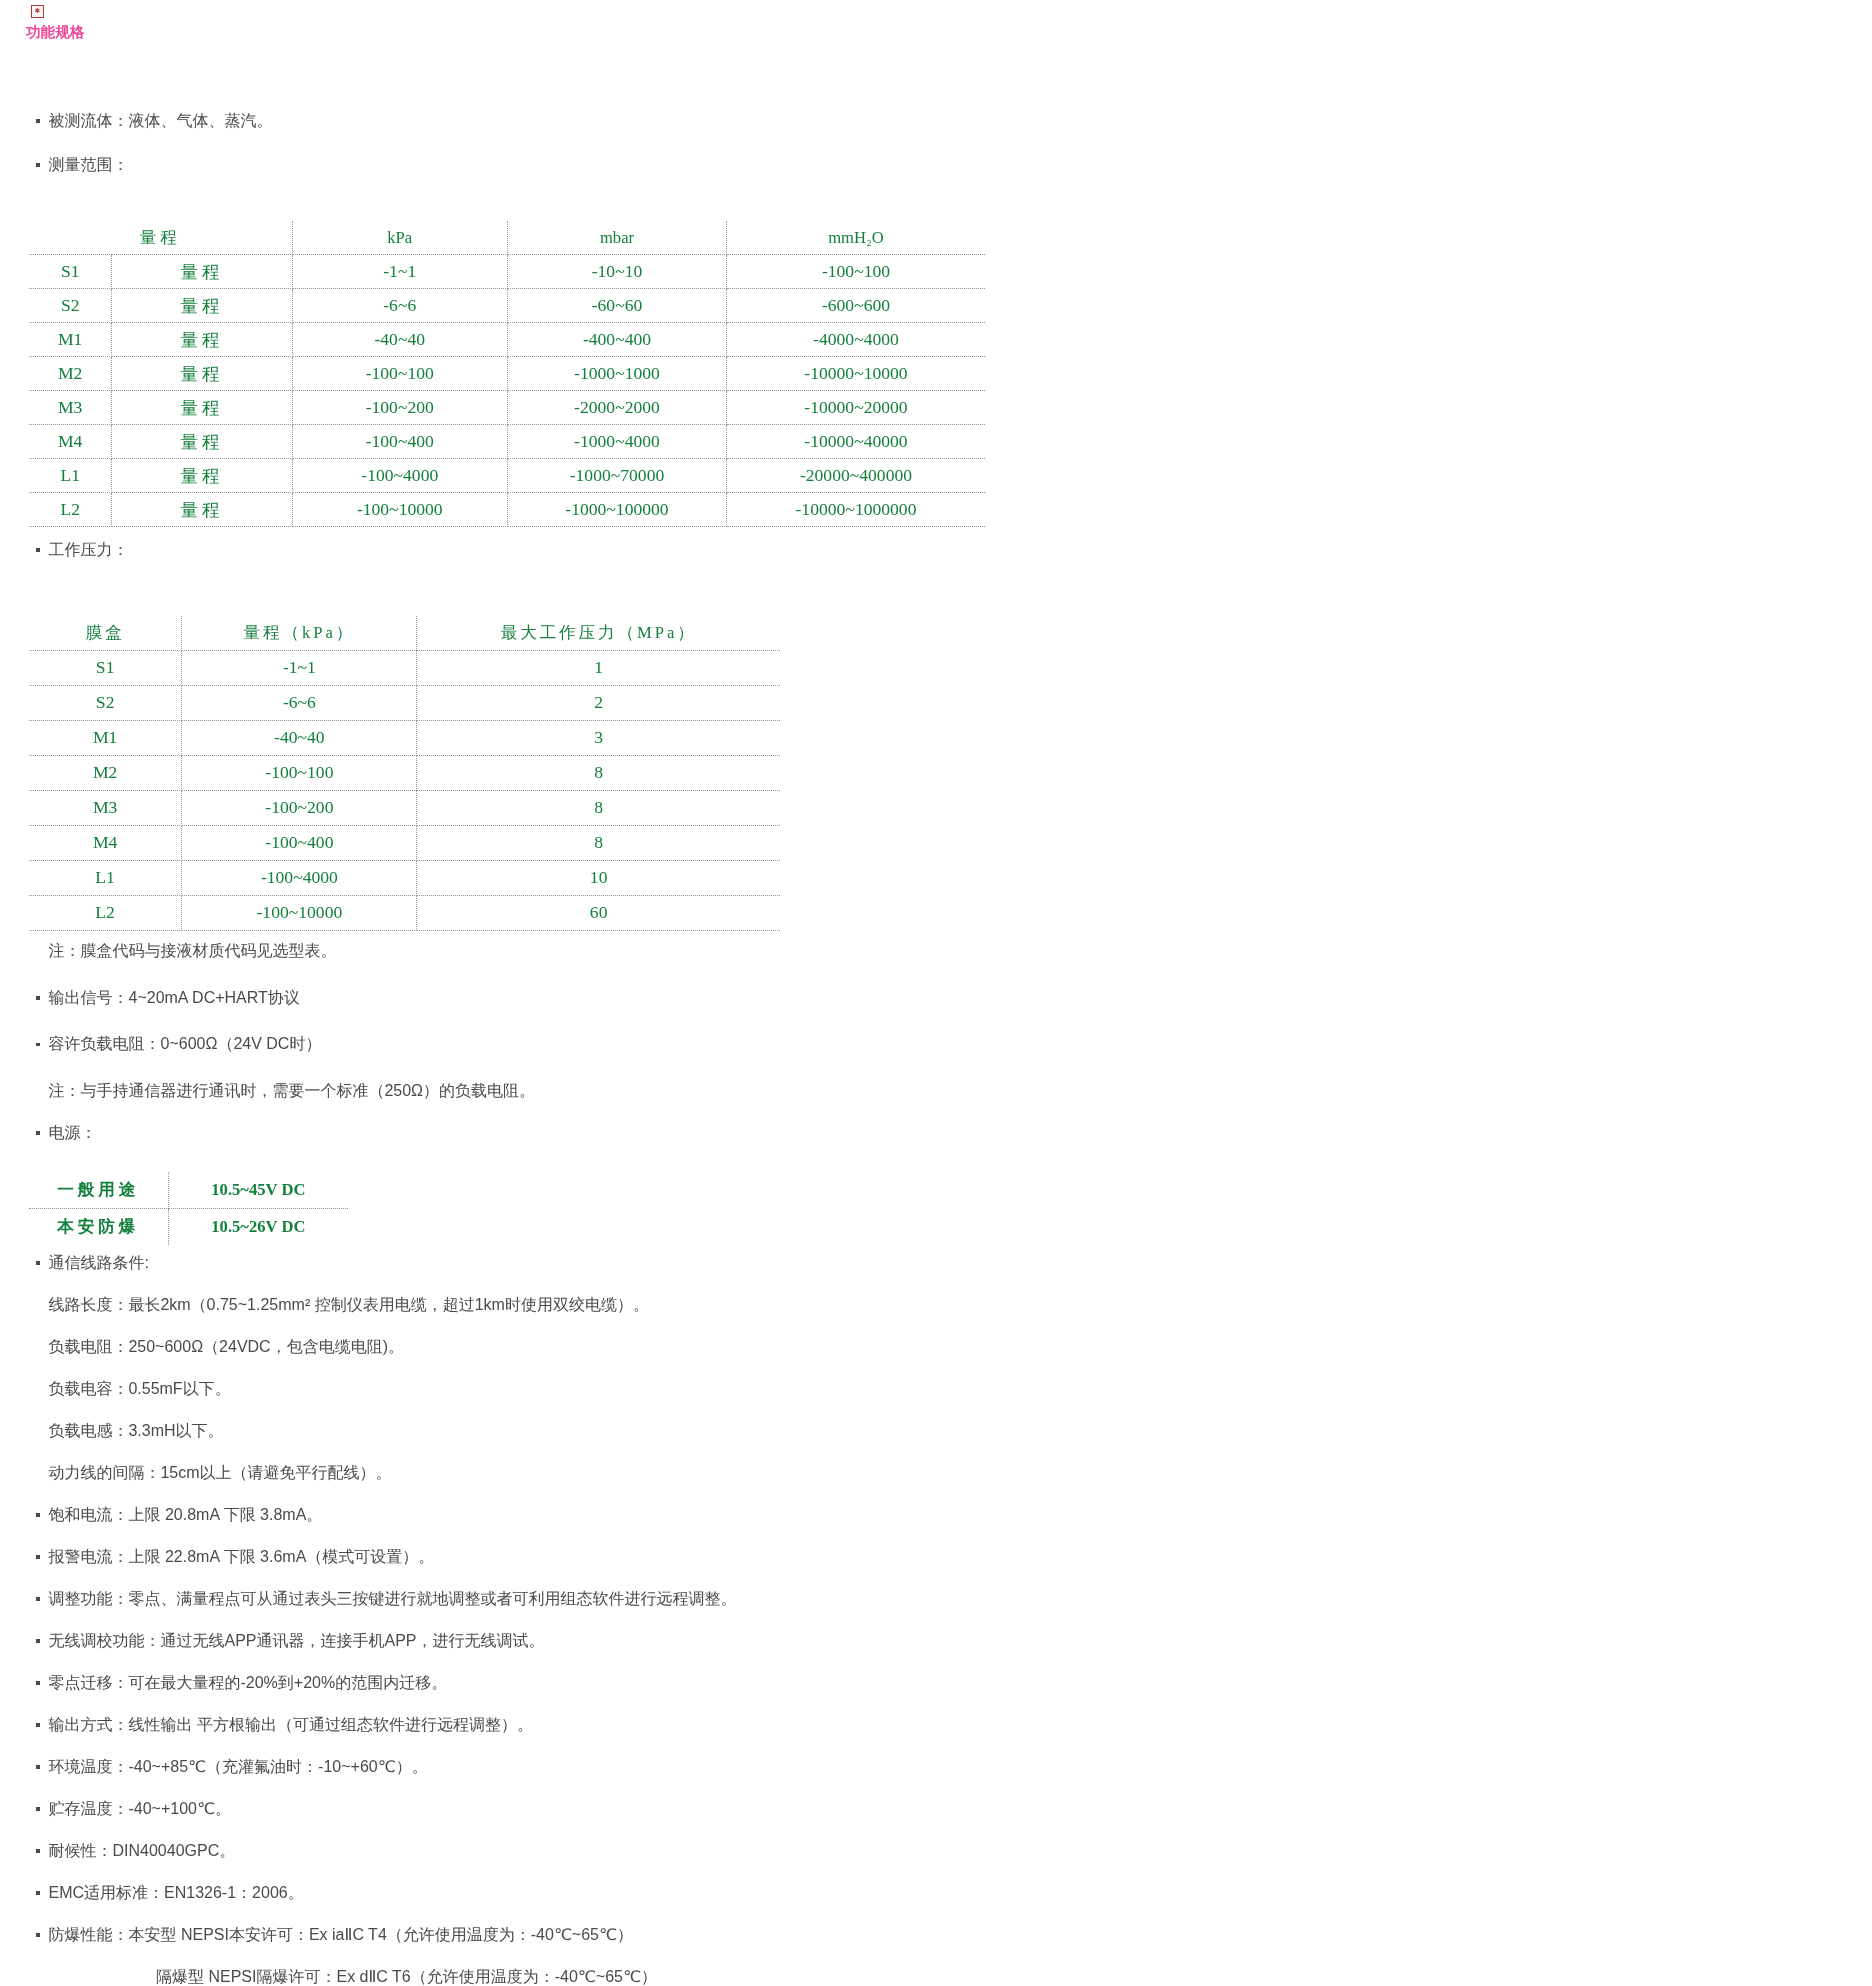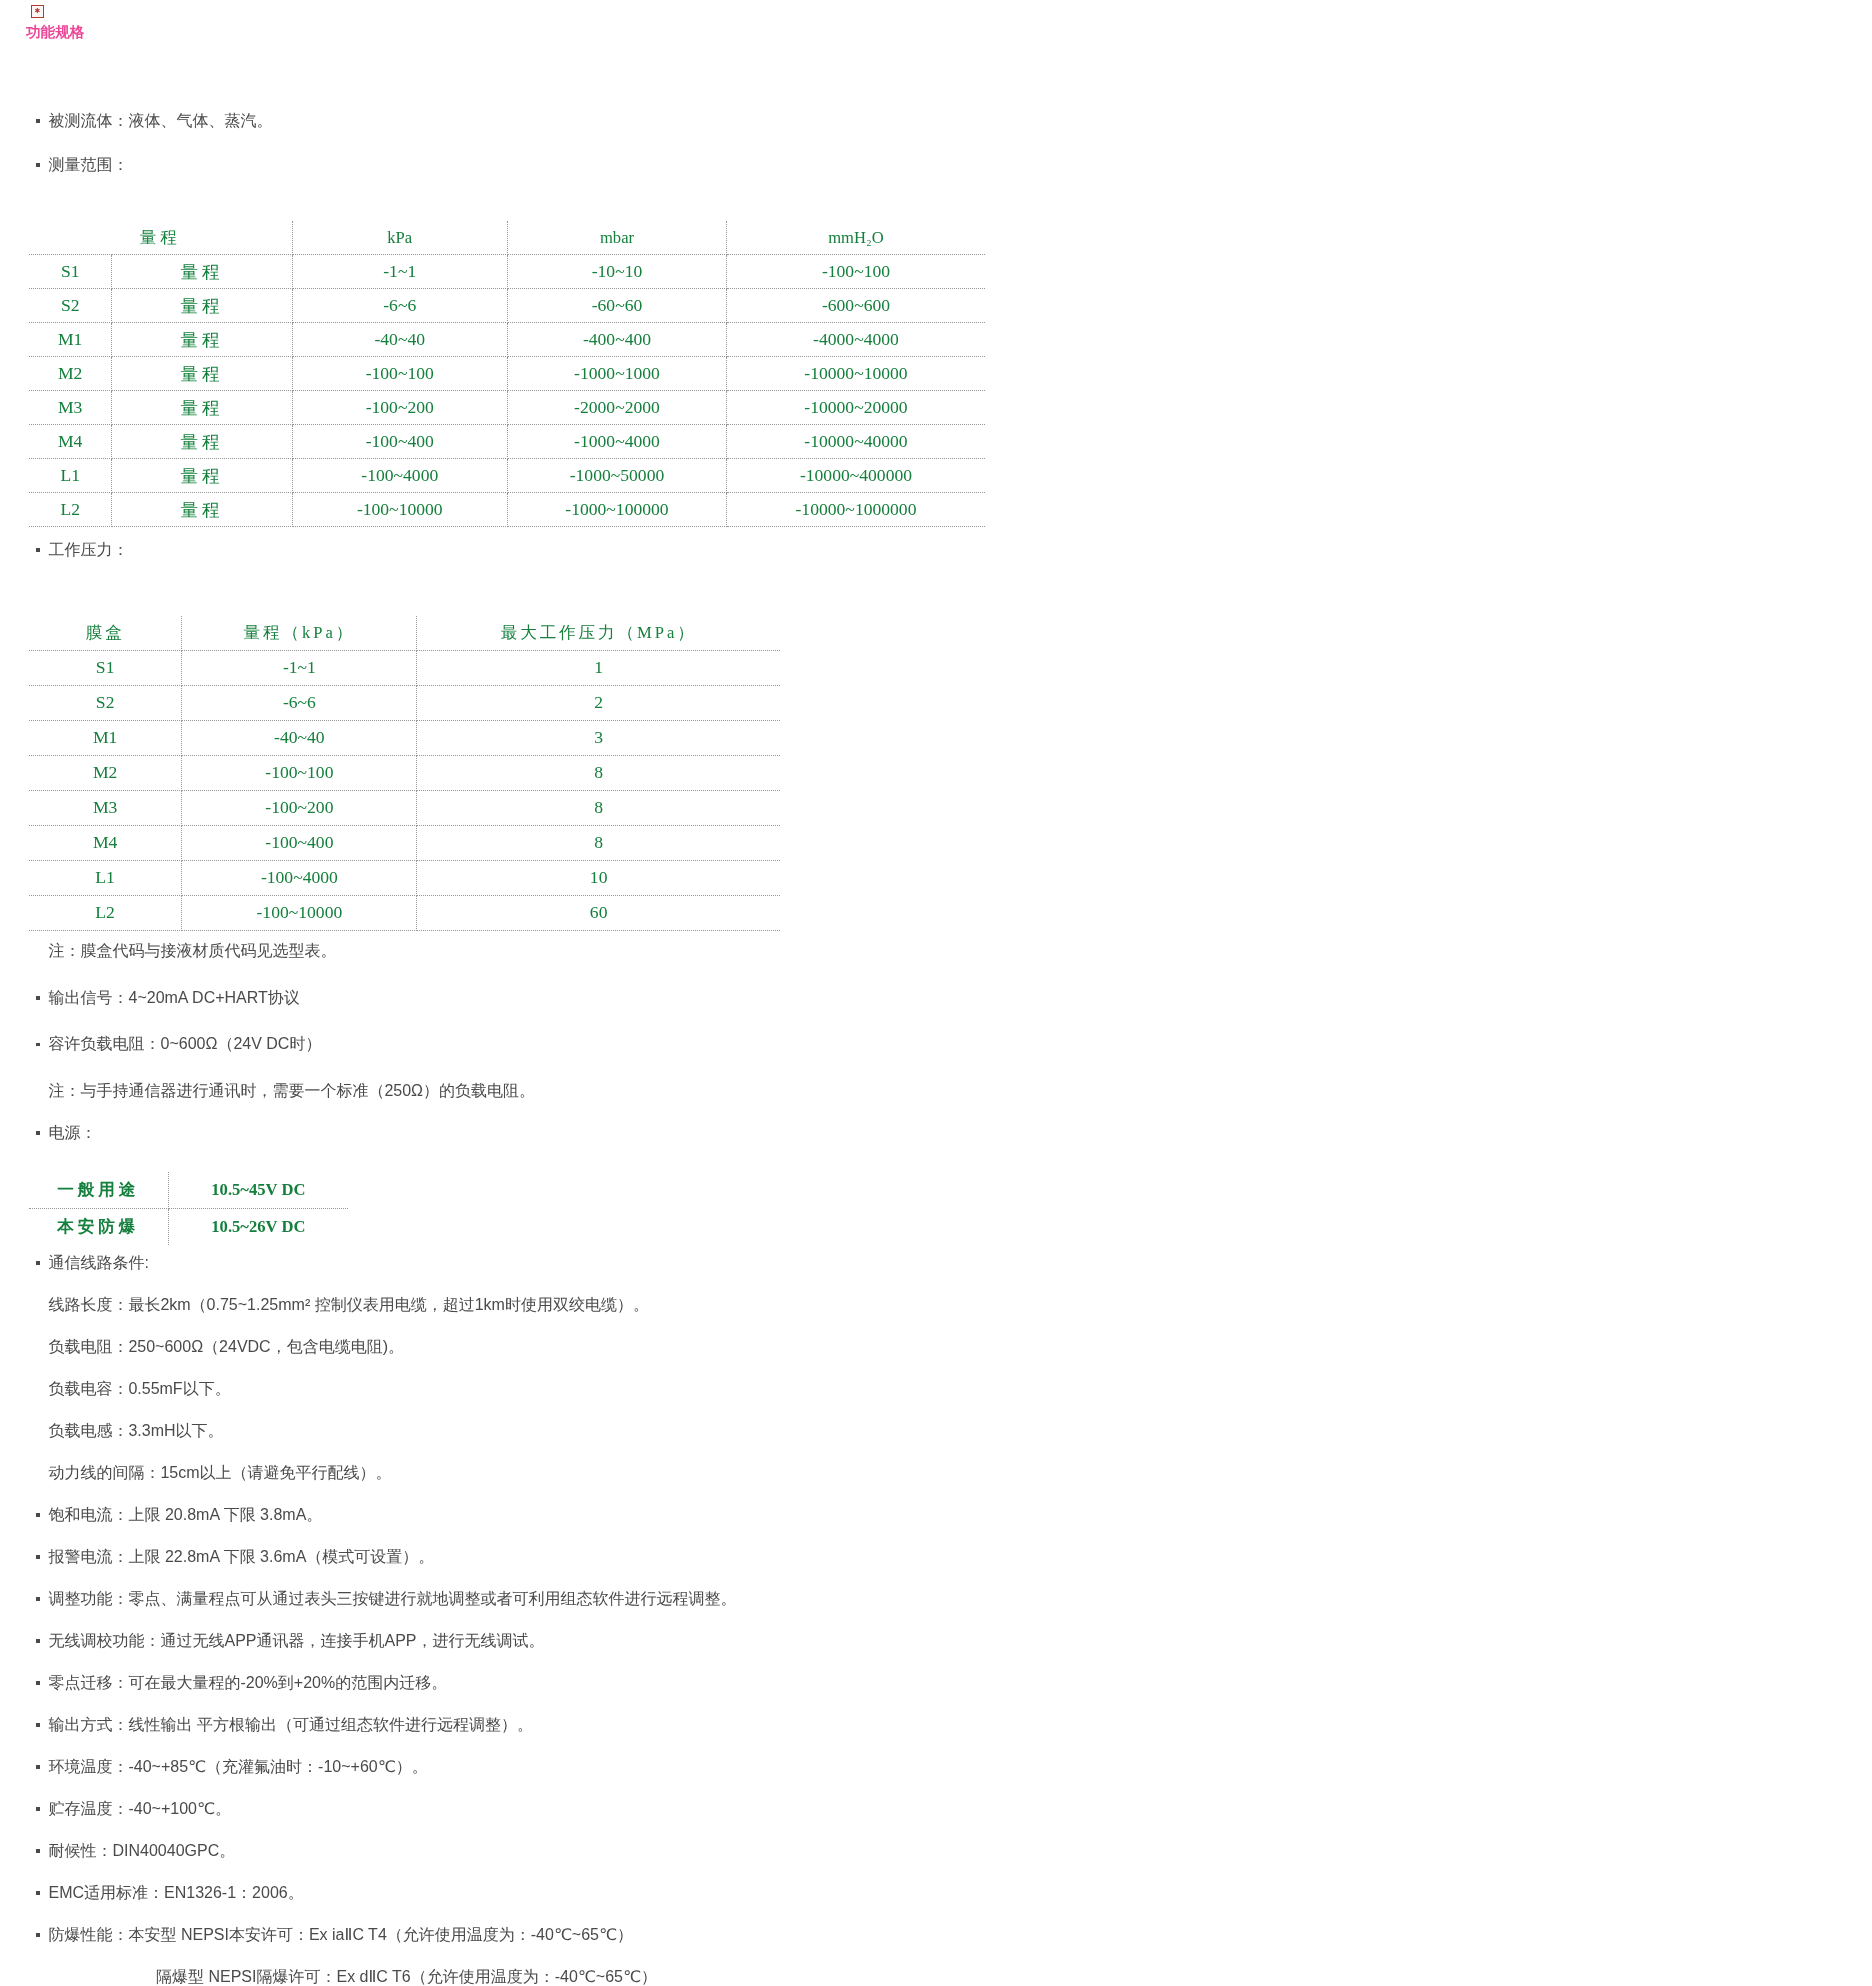--- a/index.html
+++ b/index.html
@@ -114,22 +114,22 @@
         <td>M4</td>
         <td class="cjk-sp">量程</td>
         <td>-100~400</td>
         <td>-1000~4000</td>
         <td>-10000~40000</td>
       </tr>
       <tr>
         <td>L1</td>
         <td class="cjk-sp">量程</td>
         <td>-100~4000</td>
-        <td>-1000~50000</td>
-        <td>-10000~400000</td>
+        <td>-1000~70000</td>
+        <td>-20000~400000</td>
       </tr>
       <tr>
         <td>L2</td>
         <td class="cjk-sp">量程</td>
         <td>-100~10000</td>
         <td>-1000~100000</td>
         <td>-10000~1000000</td>
       </tr>
     </tbody>
   </table>

